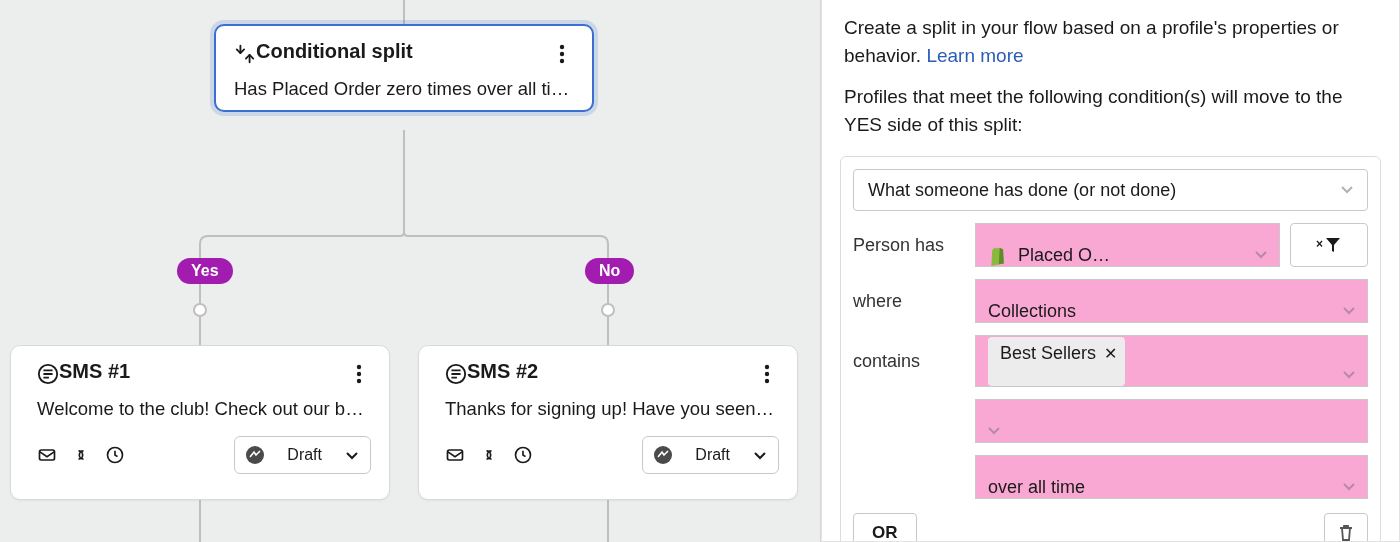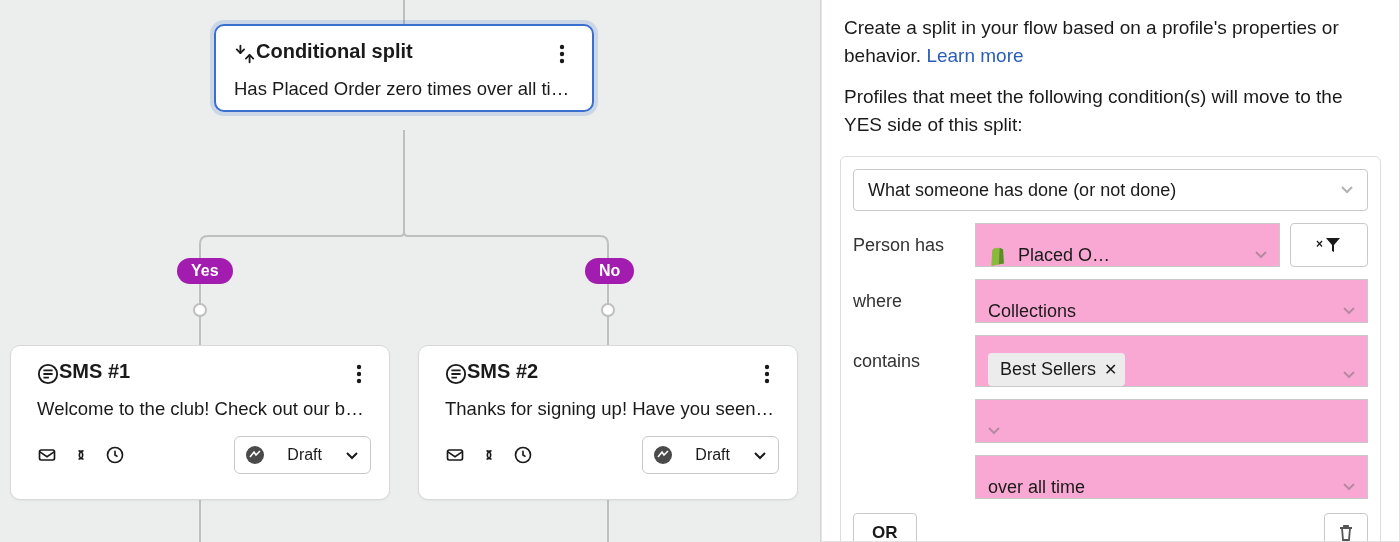--- a/index.html
+++ b/index.html
@@ -165,21 +165,21 @@
   .shop-ic { width:20px; height:20px; margin-right:10px; flex:none; }
   .filter-btn {
     width:78px; height:44px;
     border:1px solid #c9c9c9; border-radius:4px;
     display:flex; align-items:center; justify-content:center;
     background:#fff; cursor:pointer;
   }
   .chip {
     display:inline-flex; align-items:center;
     background:#ececec; border-radius:4px;
-    padding:6px 8px 6px 12px; gap:8px;
+    padding:6px 8px 22px 12px; gap:8px;
     font-size:18px;
   }
   .chip .x { cursor:pointer; font-size:16px; }
   .row.noLab .lab { visibility:hidden; }
   .footer {
     display:flex; align-items:center;
     margin-top:14px;
   }
   .or-btn {
     border:1px solid #c9c9c9; border-radius:4px;

